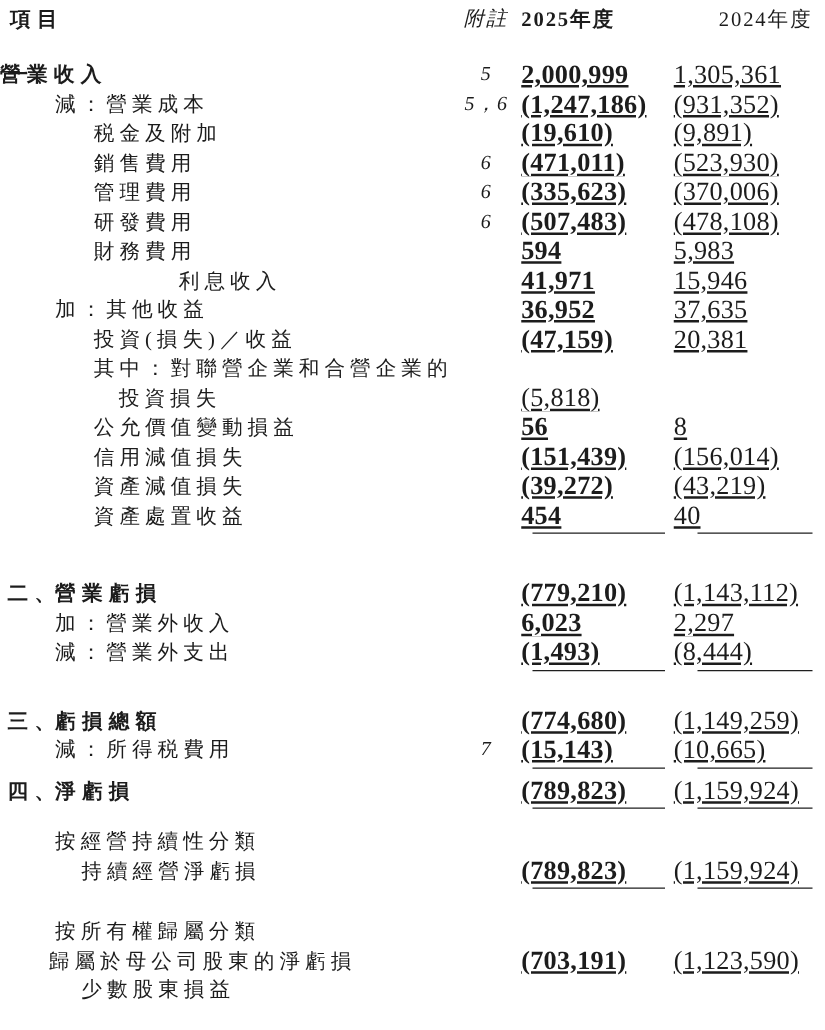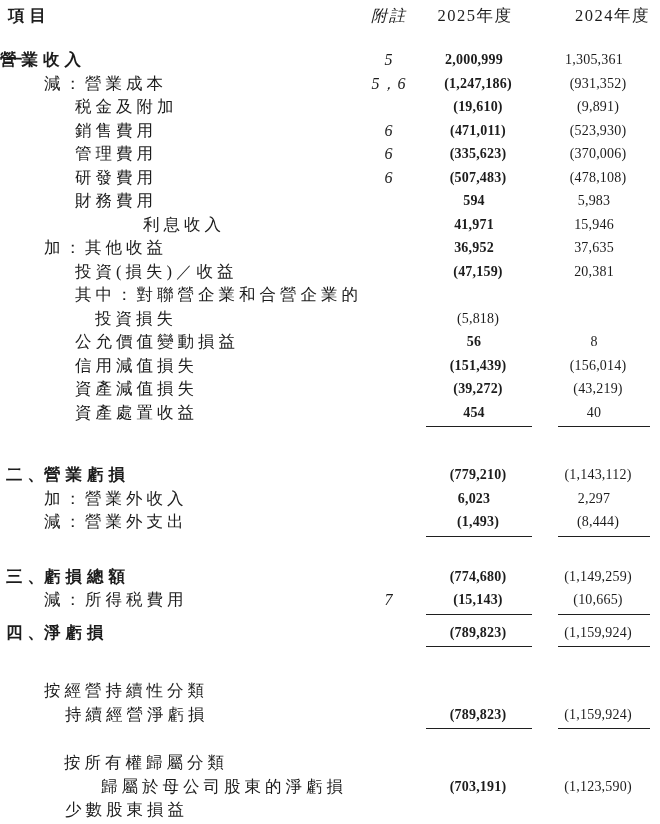--- a/index.html
+++ b/index.html
@@ -17,35 +17,35 @@
     grid-template-columns:minmax(0,1fr) 56px 122px 118px;
     align-items:center;
   }
   .row{height:23.5px;line-height:23.5px;}
   .cell{white-space:nowrap;}
   .lbl{position:relative;font-size:16.5px;letter-spacing:4px;overflow:visible;}
   .lbl-text{display:inline-block;}
   .prefix{position:absolute;left:6px;top:0;font-weight:bold;letter-spacing:5px;}
   .bold .lbl{font-weight:bold;letter-spacing:5px;}
   .note{text-align:center;font-style:italic;font-size:16px;letter-spacing:1px;}
-  .num{text-align:center;font-size:14px;letter-spacing:0.2px;}
+  .num{text-align:left;font-size:21px;letter-spacing:0.2px;text-decoration:underline;}
   .v25{font-weight:bold;}
   .pp{padding-right:8px;}
   
   .hdr{height:24px;line-height:24px;}
   .h-item{padding-left:8px;font-weight:bold;font-size:16.5px;letter-spacing:5px;}
   .h-note{text-align:center;font-style:italic;font-size:16px;letter-spacing:2px;}
-  .h25{text-align:center;font-weight:normal;font-size:16.5px;letter-spacing:1.5px;padding-right:6px;}
+  .h25{text-align:left;font-weight:bold;font-size:16.5px;letter-spacing:1.5px;padding-right:6px;}
   .h24{text-align:right;font-size:16.5px;letter-spacing:1.5px;padding-right:7px;}
   
   .section{margin-top:0;}
   #statement-body .section:nth-child(1){margin-top:20px;}
   #statement-body .section:nth-child(2){margin-top:30px;}
   #statement-body .section:nth-child(3){margin-top:22px;}
-  #statement-body .section:nth-child(4){margin-top:26px;}
+  #statement-body .section:nth-child(4){margin-top:8px;}
   #statement-body .section:nth-child(5){margin-top:16px;}
   
   .rule-row{height:9px;display:grid;grid-template-columns:minmax(0,1fr) 56px 122px 118px;}
   .rline{display:block;border-top:1.5px solid #1f1f1f;margin-top:2px;justify-self:end;}
   .r25c{grid-column:3;width:106px;margin-right:7px;}
   .r24c{grid-column:4;width:92px;margin-right:7px;}
 </style>
 </head>
 <body>
 
@@ -225,27 +225,27 @@
           <div class="cell num v25">(789,823)</div>
           <div class="cell num v24">(1,159,924)</div>
         </div>
         <div class="rule-row">
           <span class="rline r25c"></span>
           <span class="rline r24c"></span>
         </div>
       </div>
       <div class="section">
         <div class="grid row">
-          <div class="cell lbl"><span class="lbl-text" style="padding-left: 64px;">按所有權歸屬分類</span></div>
-          <div class="cell note"></div>
-          <div class="cell num v25"></div>
-          <div class="cell num v24"></div>
-        </div>
-        <div class="grid row">
-          <div class="cell lbl"><span class="lbl-text" style="padding-left: 65px; margin-left: 36px;">歸屬於母公司股東的淨虧損</span></div>
+          <div class="cell lbl"><span class="lbl-text" style="padding-left: 44px;">按所有權歸屬分類</span></div>
+          <div class="cell note"></div>
+          <div class="cell num v25"></div>
+          <div class="cell num v24"></div>
+        </div>
+        <div class="grid row">
+          <div class="cell lbl"><span class="lbl-text" style="padding-left: 39px;">歸屬於母公司股東的淨虧損</span></div>
           <div class="cell note"></div>
           <div class="cell num v25">(703,191)</div>
           <div class="cell num v24">(1,123,590)</div>
         </div>
         <div class="grid row">
           <div class="cell lbl"><span class="lbl-text" style="padding-left: 65px;">少數股東損益</span></div>
           <div class="cell note"></div>
           <div class="cell num v25"></div>
           <div class="cell num v24"></div>
         </div>

